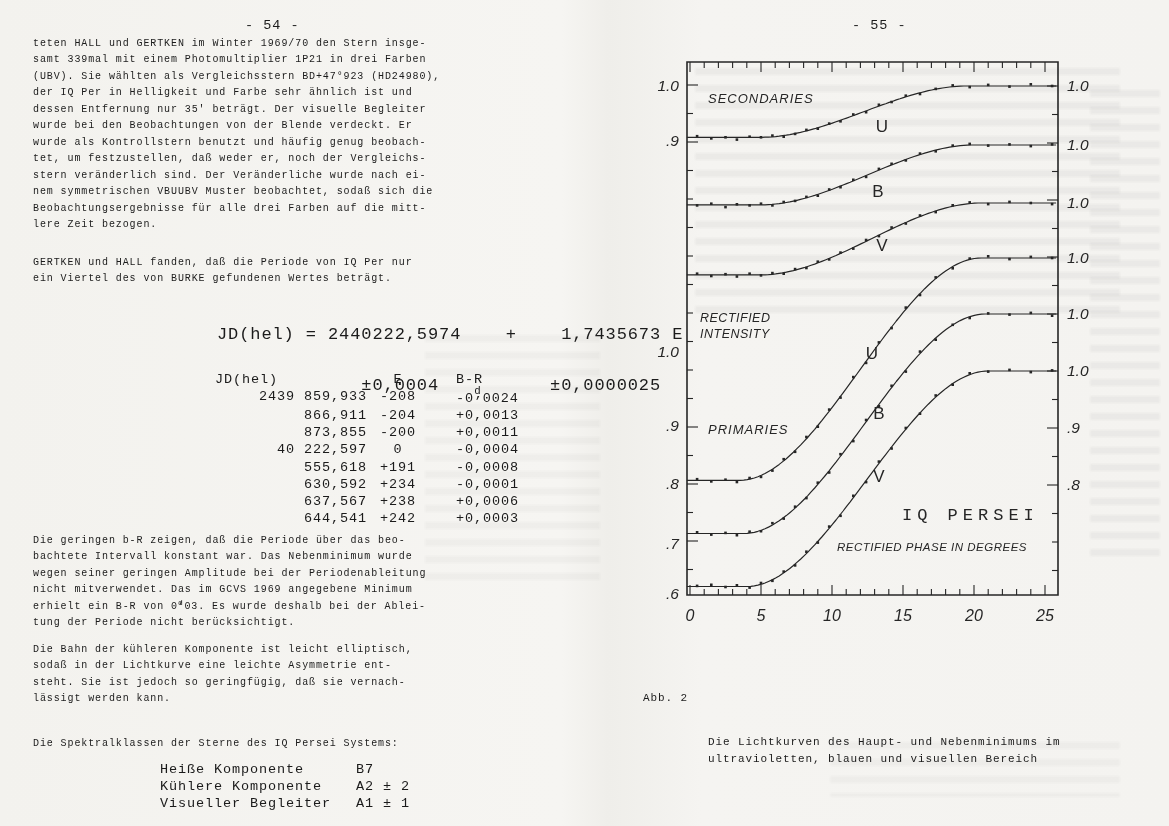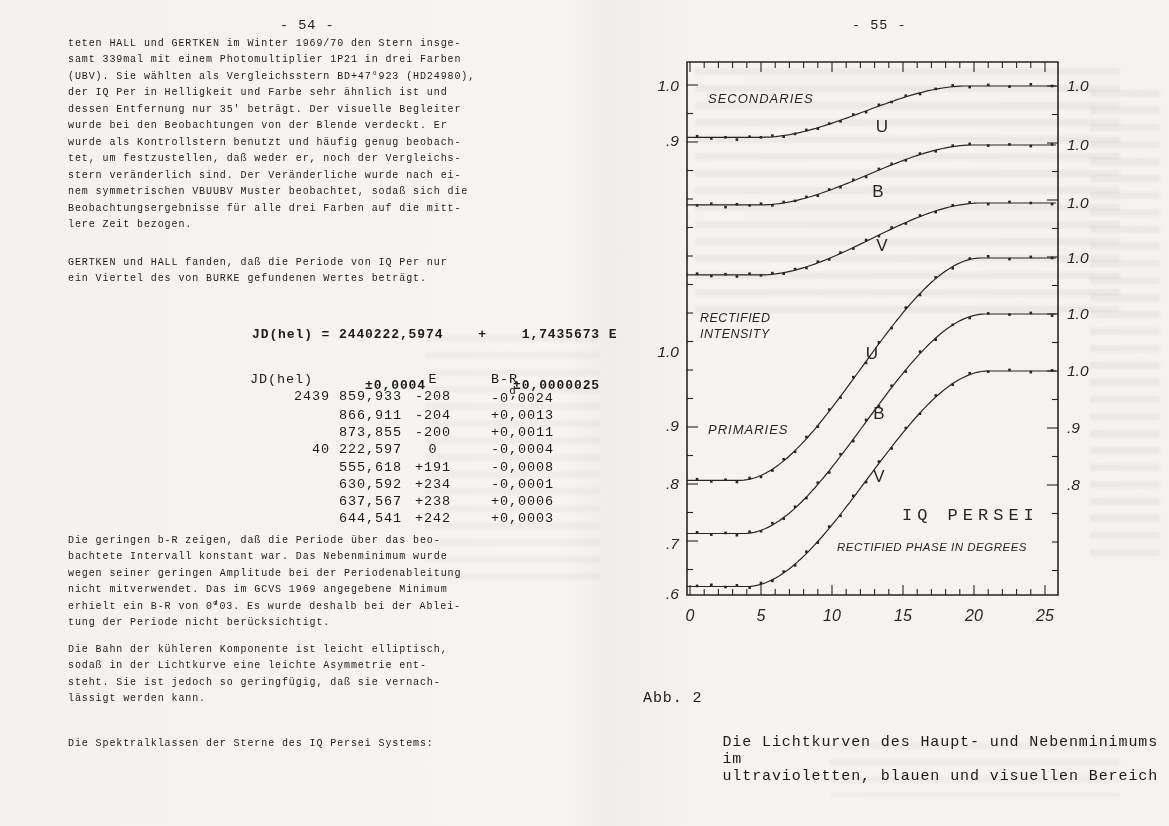--- a/index.html
+++ b/index.html
@@ -8,54 +8,54 @@
        font-family:"Liberation Mono","DejaVu Sans Mono",monospace;}
   .sheet{position:absolute;inset:0;
          background:linear-gradient(90deg,#f3f2ee 0%,#f6f5f2 48%,#efeeea 52%,#f5f4f1 60%,#f4f3f0 100%);}
   .typew{font-size:10px;line-height:16.45px;letter-spacing:0.9px;white-space:pre-line;}
   .abs{position:absolute;}
   .page-header{font-size:13.5px;letter-spacing:1px;}
   
   .stk{position:relative;display:inline-block;width:0.65em;height:1em;vertical-align:baseline;}
   .stk .t{position:absolute;left:0.02em;top:-0.5em;font-size:0.8em;letter-spacing:0;}
   .stk .b{position:absolute;left:0.05em;bottom:-0.08em;letter-spacing:0;}
-  .eq{white-space:pre;font-size:13px;line-height:17px;letter-spacing:0.9px;font-weight:bold;}
+  .eq{white-space:pre;font-size:17px;line-height:17px;letter-spacing:0.9px;}
   
   .mtable{font-size:13.5px;line-height:17.2px;letter-spacing:0.9px;}
   .mrow{display:flex;}
   .mc1{width:152px;text-align:right;white-space:pre;}
   .mc2{width:62px;text-align:center;white-space:pre;}
   .mc3{width:120px;text-align:left;padding-left:27px;white-space:pre;}
   .mrow.head .mc1{text-align:left;}
   .mrow.head .mc2{text-align:center;}
   
   .stable{font-size:13.5px;line-height:17px;letter-spacing:0.9px;}
   .srow{display:flex;}
   .sc1{width:196px;white-space:pre;}
   .sc2{white-space:pre;}
-  .caption{display:flex;font-size:15px;line-height:17px;letter-spacing:0.9px;font-family:Liberation Mono, monospace;}
+  .caption{display:flex;font-size:11px;line-height:17px;letter-spacing:0.9px;font-family:Liberation Mono, monospace;}
   .caption .lbl{margin-right:20px;white-space:pre;}
   .caption .txt{white-space:pre-line;margin-top:44px;}
   
   .bleed{position:absolute;pointer-events:none;filter:blur(0.8px);
          background:repeating-linear-gradient(180deg,rgba(110,110,110,0.065) 0 7px,rgba(0,0,0,0) 7px 17px);}
   svg text{font-family:"Liberation Sans","DejaVu Sans",sans-serif;}
   .chart-mono{font-family:"Liberation Mono","DejaVu Sans Mono",monospace;}
 </style>
 </head>
 <body>
 
 <div class="sheet">
 
   <div class="bleed" style="left:695px;top:68px;width:425px;height:255px;"></div>
   <div class="bleed" style="left:1090px;top:90px;width:70px;height:470px;"></div>
   <div class="bleed" style="left:425px;top:335px;width:175px;height:255px;opacity:.8;"></div>
   <div class="bleed" style="left:830px;top:742px;width:290px;height:55px;opacity:.7;"></div>
 
-  <div class="abs" style="left:33px;top:0;width:600px;height:728px;margin-left:35px;">
+  <div class="abs" style="left:33px;top:0;width:600px;height:728px;">
 
     <div class="abs page-header" style="left:212px;top:18px;">- 54 -</div>
 
     <p class="typew abs" style="left:0;top:36px;width:580px;margin:0;">teten HALL und GERTKEN im Winter 1969/70 den Stern insge-
 samt 339mal mit einem Photomultiplier 1P21 in drei Farben
 (UBV). Sie wählten als Vergleichsstern BD+47°923 (HD24980),
 der IQ Per in Helligkeit und Farbe sehr ähnlich ist und
 dessen Entfernung nur 35' beträgt. Der visuelle Begleiter
 wurde bei den Beobachtungen von der Blende verdeckt. Er
 wurde als Kontrollstern benutzt und häufig genug beobach-
@@ -129,20 +129,34 @@
 erhielt ein B-R von 0</span><span class="stk"><span class="t">d</span><span class="b">,</span></span><span>03. Es wurde deshalb bei der Ablei-
 tung der Periode nicht berücksichtigt.</span></p>
 
     <p class="typew abs" style="left:0;top:736px;width:580px;margin:0;">Die Spektralklassen der Sterne des IQ Persei Systems:</p>
 
     <p class="typew abs" style="left:0;top:642px;width:580px;margin:0;">Die Bahn der kühleren Komponente ist leicht elliptisch,
 sodaß in der Lichtkurve eine leichte Asymmetrie ent-
 steht. Sie ist jedoch so geringfügig, daß sie vernach-
 lässigt werden kann.</p>
 
+    <div class="stable abs" style="left:127px;top:761px;" id="spectral-table">
+        <div class="srow">
+          <span class="sc1">Heiße Komponente</span>
+          <span class="sc2">B7</span>
+        </div>
+        <div class="srow">
+          <span class="sc1">Kühlere Komponente</span>
+          <span class="sc2">A2 ± 2</span>
+        </div>
+        <div class="srow">
+          <span class="sc1">Visueller Begleiter</span>
+          <span class="sc2">A1 ± 1</span>
+        </div>
+      </div>
   </div>
 
   <div class="abs" style="left:620px;top:0;width:549px;height:826px;">
 
     <div class="abs page-header" style="left:232px;top:18px;">- 55 -</div>
 
     <svg id="chart" class="abs" style="left:10px;top:30px;" width="530" height="620" viewBox="0 0 530 620">
         <g>
           <path d="M57,32 H428 V565 H57 Z" fill="none" stroke="#262626" stroke-width="1.6"></path>
           <line x1="60" y1="565" x2="60" y2="555" stroke="#262626" stroke-width="1.1"></line>

